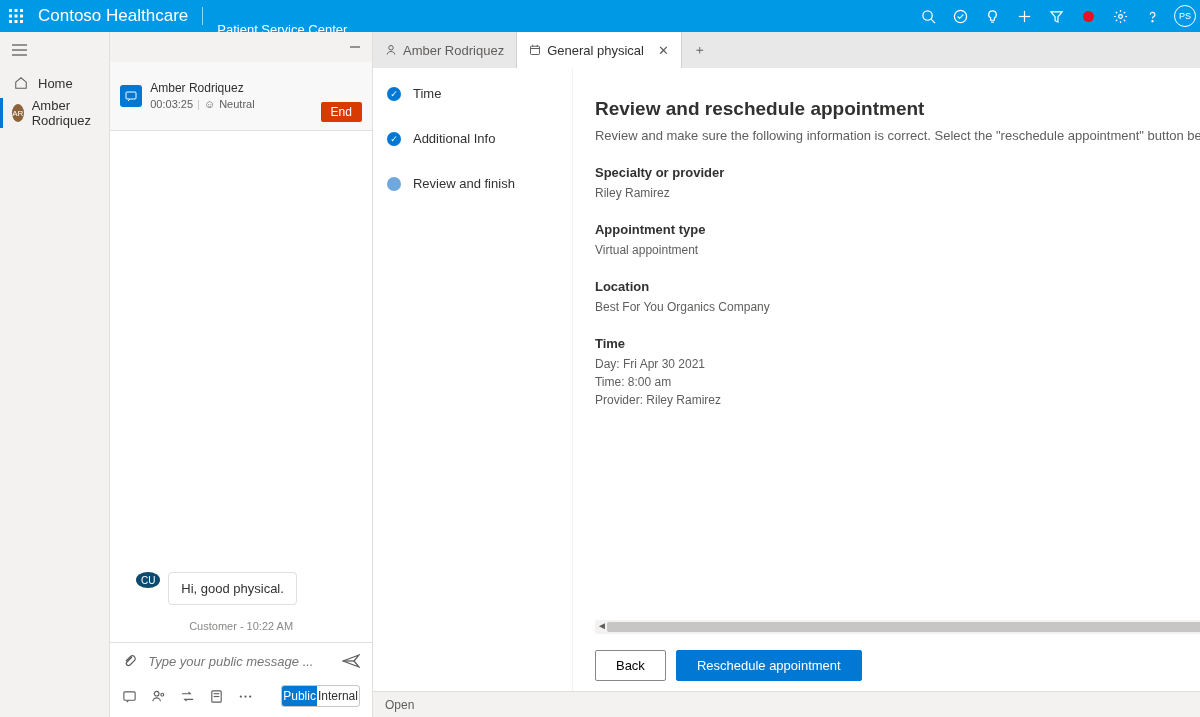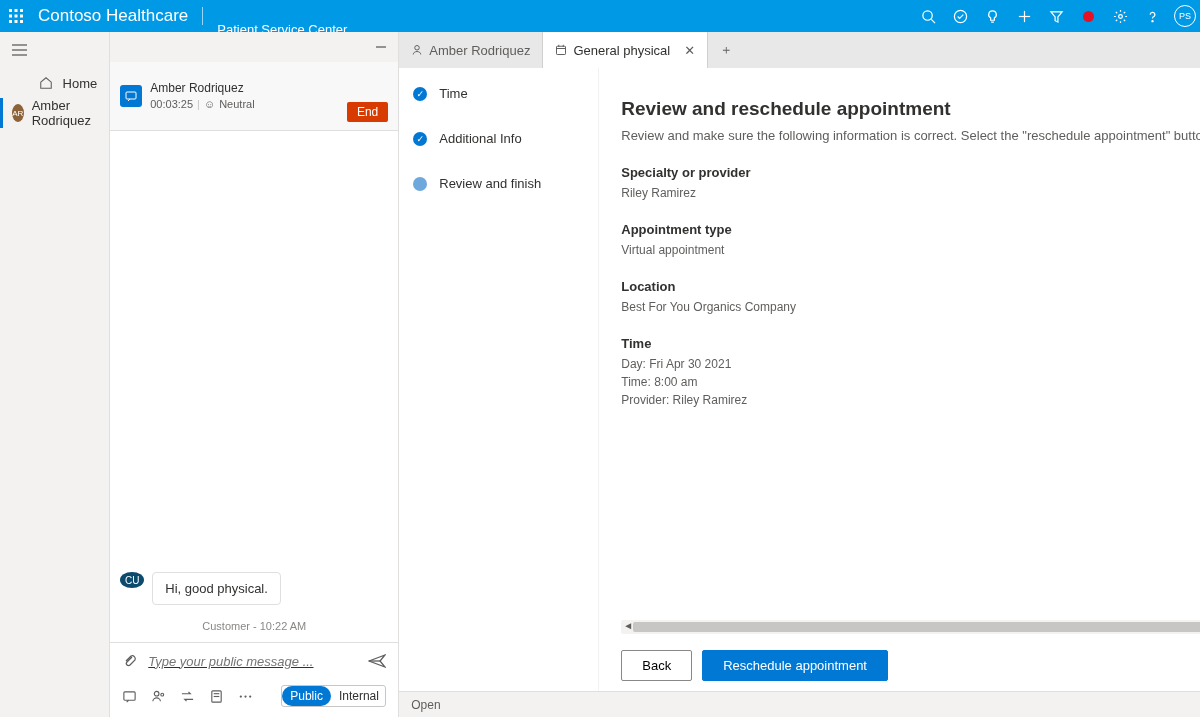--- a/index.html
+++ b/index.html
@@ -12,45 +12,45 @@
 .topbar .subtitle { font-size: 13px; font-weight: 300; margin-top: 26px; }
 .topbar .spacer { flex: 1; }
 .topbar .ticon { width: 32px; height: 32px; display: flex; align-items: center; justify-content: center; cursor: pointer; }
 .topbar .dot-red { width: 11px; height: 11px; border-radius: 50%; background: #e81123; }
 .topbar .avatar { width: 22px; height: 22px; border-radius: 50%; border: 1px solid #fff; display: flex; align-items: center; justify-content: center; font-size: 9px; margin-left: 6px; }
 
 .main { display: flex; height: calc(100vh - 32px); }
 
 .leftnav { width: 144px; background: #f3f2f1; border-right: 1px solid #e1dfdd; }
 .leftnav .hamburger { height: 36px; display: flex; align-items: center; padding: 0 12px; cursor: pointer; }
-.leftnav .item { height: 30px; display: flex; align-items: center; padding: 0 12px; cursor: pointer; font-size: 13px; justify-content: flex-end; }
+.leftnav .item { height: 30px; display: flex; align-items: center; padding: 0 12px; cursor: pointer; font-size: 13px; }
 .leftnav .item.active { border-left: 3px solid #0078d4; padding-left: 9px; }
 .leftnav .item .ico { width: 18px; height: 18px; margin-right: 8px; display: flex; align-items: center; justify-content: center; }
 .leftnav .avatar-sm { width: 18px; height: 18px; border-radius: 50%; background: #8c6239; color: #fff; font-size: 8px; display: flex; align-items: center; justify-content: center; margin-right: 8px; }
 
 .chatcol { width: 289px; background: #fff; border-right: 1px solid #e1dfdd; display: flex; flex-direction: column; }
 .chatcol .minrow { height: 30px; display: flex; align-items: center; justify-content: flex-end; padding: 0 10px; background: #f3f2f1;}
 .chatcol .sesshdr { display: flex; align-items: center; padding: 8px 10px; border-bottom: 1px solid #e1dfdd; background: #f8f8f8; }
 .chatcol .sesshdr .sqicon { width: 22px; height: 22px; background: #0078d4; border-radius: 3px; display: flex; align-items: center; justify-content: center; margin-right: 8px; flex-shrink: 0; }
 .chatcol .sesshdr .meta { flex: 1; font-size: 11px; line-height: 1.3; }
 .chatcol .sesshdr .meta .name { font-size: 12px; color: #323130; }
 .chatcol .sesshdr .meta .sub { color: #605e5c; display: flex; align-items: center; gap: 4px; }
 .chatcol .sesshdr .endbtn { background: #d83b01; color: #fff; border: none; padding: 3px 10px; font-size: 12px; border-radius: 2px; cursor: pointer; margin-top: 32px; }
 .chatcol .chatbody { flex: 1; display: flex; flex-direction: column; justify-content: flex-end; padding: 10px; }
 .chatcol .msgrow { display: flex; align-items: flex-start; gap: 8px; margin-bottom: 4px; }
-.chatcol .msgrow .cu { width: 24px; height: 16px; border-radius: 50%; background: #0c4a6e; color: #fff; font-size: 10px; display: flex; align-items: center; justify-content: center; flex-shrink:0;}
+.chatcol .msgrow .cu { width: 24px; height: 16px; border-radius: 50%; background: #0c4a6e; color: #fff; font-size: 10px; display: flex; align-items: center; justify-content: center; flex-shrink:0;margin-left:16px;}
 .chatcol .msgrow .bubble { background: #fff; border: 1px solid #e1dfdd; border-radius: 4px; padding: 8px 12px; font-size: 13px; }
 .chatcol .msgmeta { font-size: 11px; color: #8a8886; text-align: center; margin-top: 11px; }
 .chatcol .inputarea { border-top: 1px solid #e1dfdd; }
-.chatcol .inputrow { display: flex; align-items: center; padding: 10px 12px; gap: 10px; text-decoration: underline; }
+.chatcol .inputrow { display: flex; align-items: center; padding: 10px 12px; gap: 10px; }
 .chatcol .inputrow input { flex: 1; border: none; outline: none; font-size: 13px; color: #605e5c; font-style: italic; }
 .chatcol .toolbar2 { display: flex; align-items: center; padding: 6px 12px 10px; gap: 14px; }
 .chatcol .toolbar2 .spacer { flex: 1; }
 .chatcol .pill { display: flex; border: 1px solid #c8c6c4; border-radius: 3px; overflow: hidden; font-size: 12px;}
-.chatcol .pill span { padding: 3px 8px; cursor: pointer; border-radius: 10px; }
+.chatcol .pill span { padding: 3px 1px; cursor: pointer; }
 .chatcol .pill .on { background: #0078d4; color: #fff; }
 
 .workarea { flex: 1; display: flex; flex-direction: column; background: #fff; }
 .tabbar { height: 36px; background: #e8e8e8; display: flex; align-items: stretch; }
 .tabbar .tab { display: flex; align-items: center; padding: 0 12px; font-size: 13px; border-right: 1px solid #d2d0ce; cursor: pointer; color: #605e5c; gap: 6px; }
 .tabbar .tab.active { background: #fff; color: #323130; }
 .tabbar .tab .x { margin-left: 8px; color: #605e5c; cursor: pointer; }
 .tabbar .plus { width: 36px; display: flex; align-items: center; justify-content: center; cursor: pointer; color: #605e5c; }
 
 .content { flex: 1; display: flex; overflow: hidden; }

